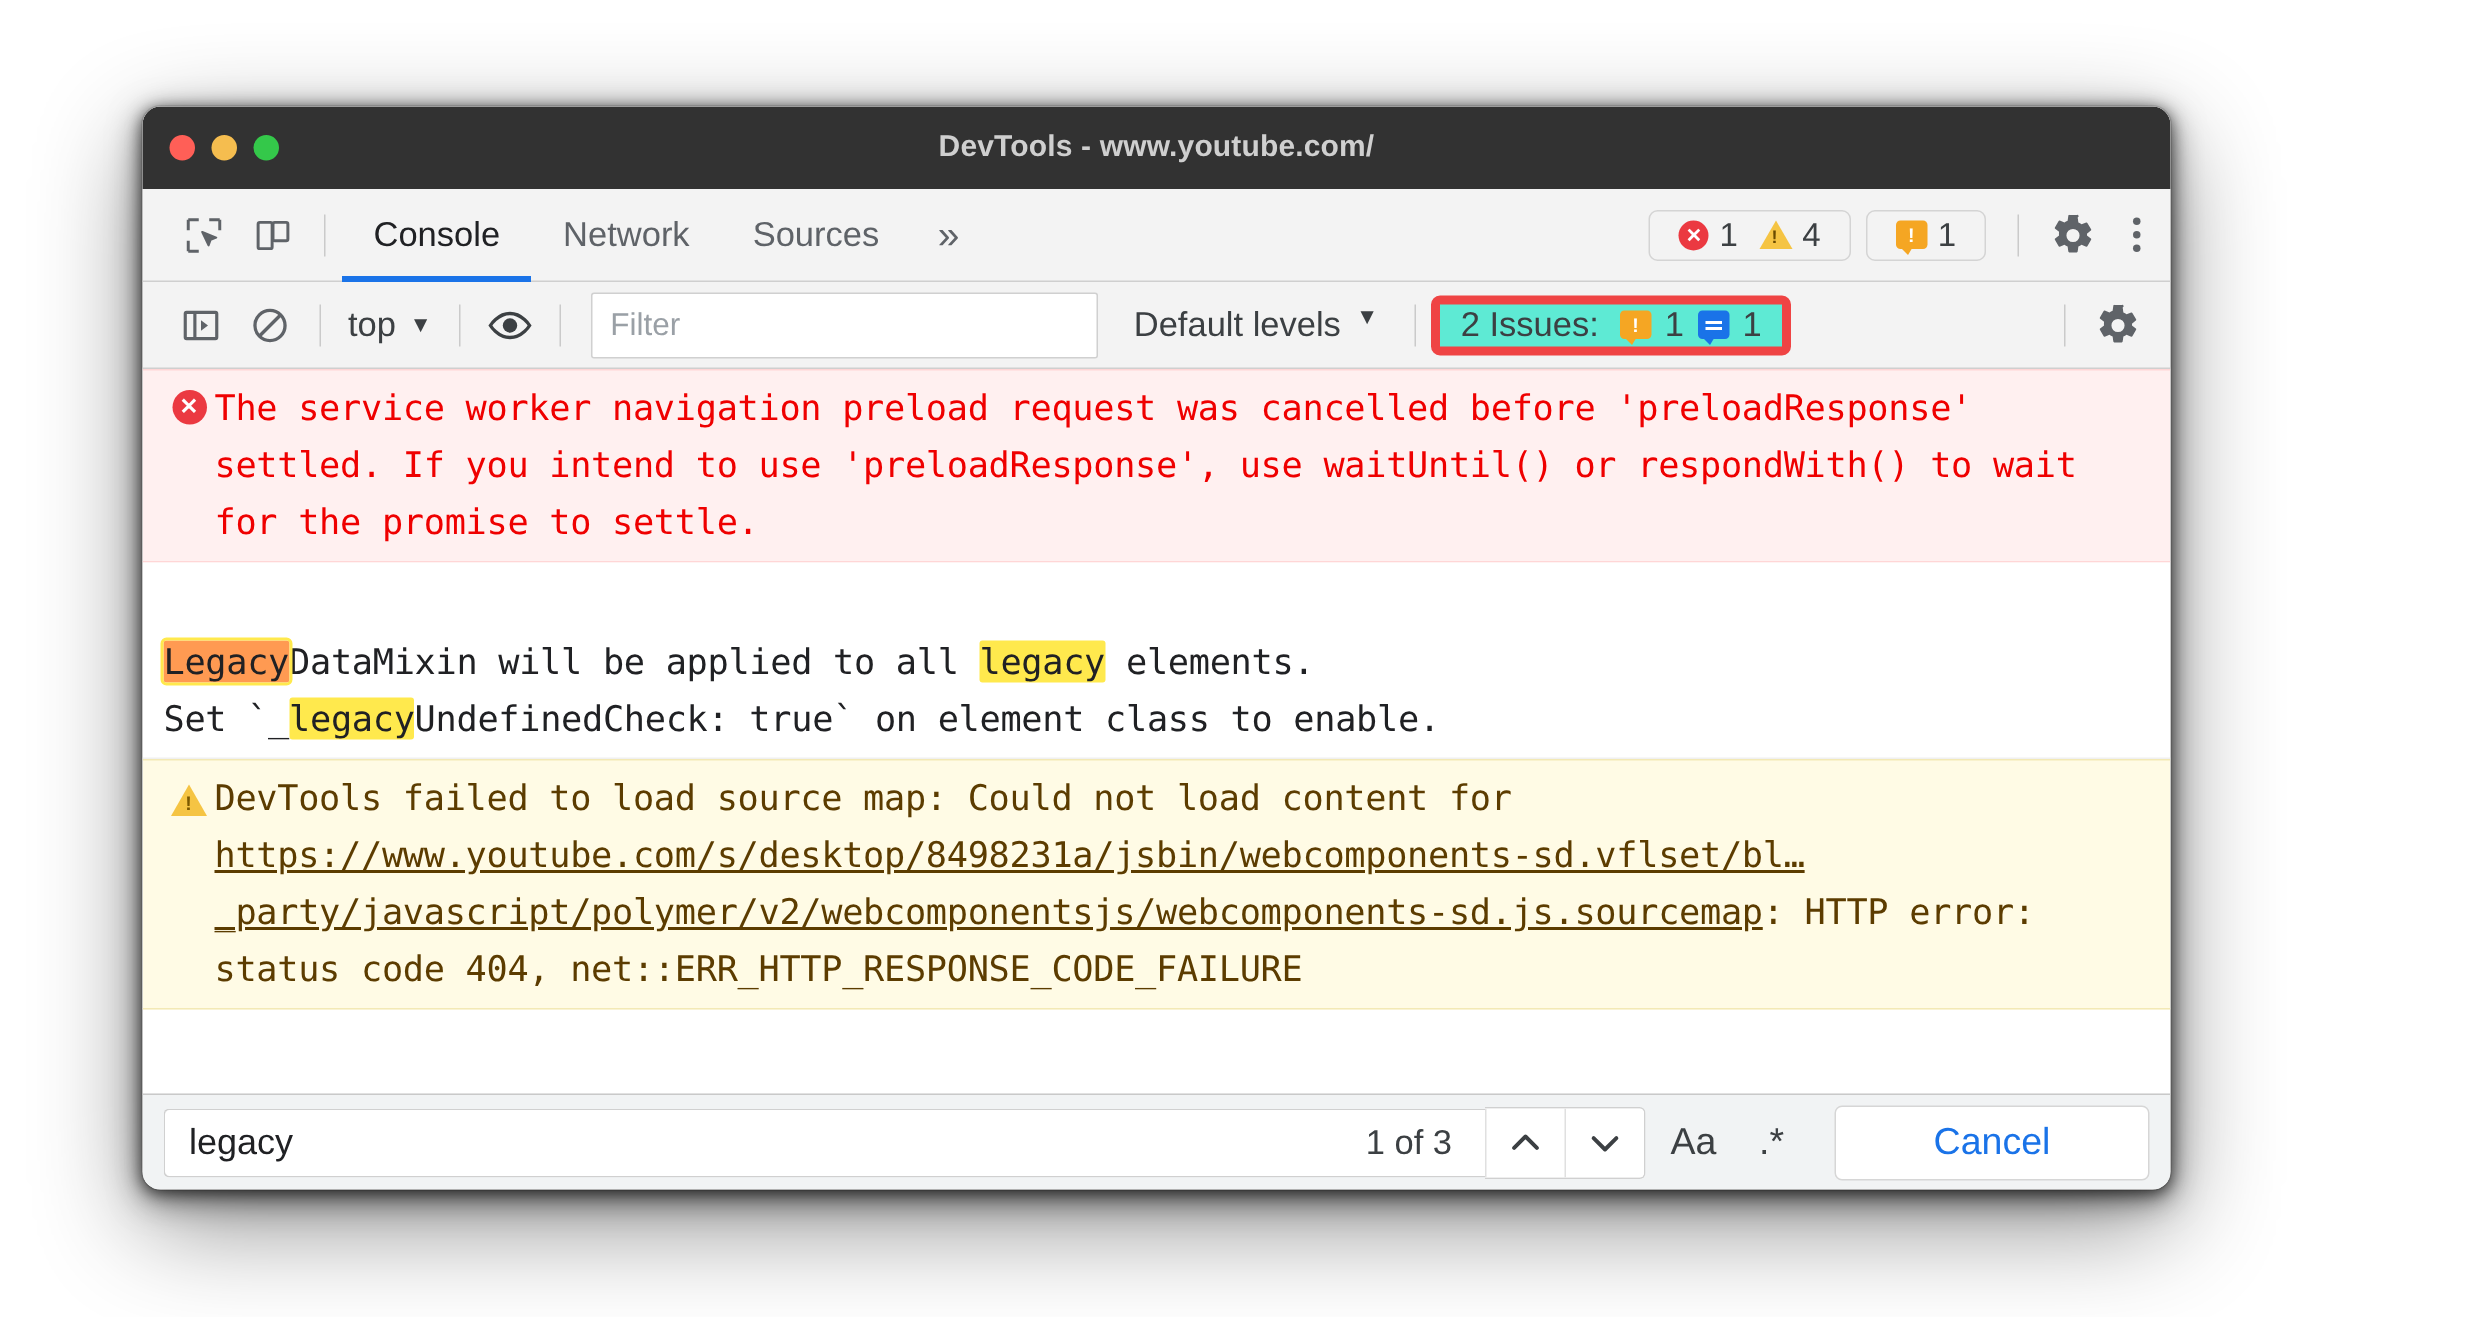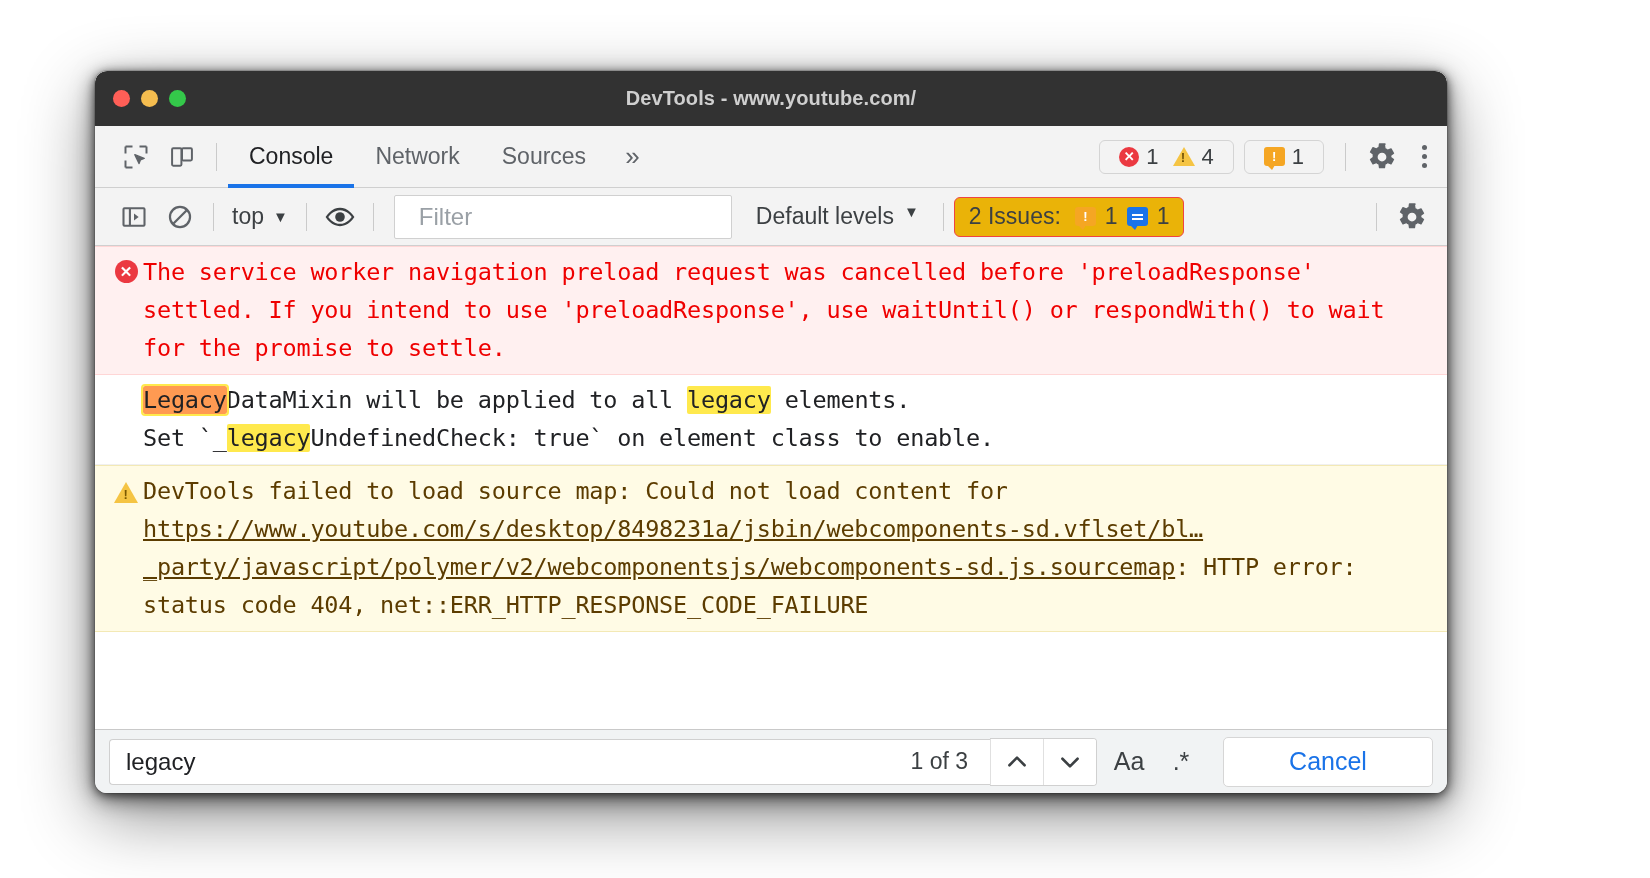--- a/index.html
+++ b/index.html
@@ -225,41 +225,41 @@
   }
   .caret { font-size: 15px; color: #3c4043; }
   .filter-input {
     flex: 0 0 auto;
     width: 338px;
     height: 44px;
     background: #fff;
     border: 1px solid #d0d0d0;
     border-radius: 2px;
     display: flex; align-items: center;
-    padding: 0 24px;
-    box-sizing: border-box;
-    font-size: 24px;
+    padding: 0 12px;
+    box-sizing: border-box;
+    font-size: 21px;
     color: #9aa0a6;
     margin: 0 10px;
   }
   .levels {
     display: flex; align-items: flex-start; gap: 10px;
     font-size: 23px; color: #3c4043;
     padding: 0 14px;
     white-space: nowrap;
   }
   .issues-pill {
     display: flex; align-items: center; gap: 9px;
-    border: 1px solid #ef4444;
+    border: 6px solid #ef4444;
     border-radius: 6px;
     height: 40px;
     padding: 0 14px;
     font-size: 23px;
     color: #3c4043;
-    background: #eab308;
+    background: #5eead4;
     white-space: nowrap;
     box-sizing: border-box;
   }
   .issues-pill .num { margin-right: 5px; }
 
   
   .console-body {
     flex: 1 1 auto;
     overflow: hidden;
     background: #ffffff;
@@ -274,20 +274,21 @@
   .msg-error {
     background: #fff0f0;
     border-bottom: 1px solid #ffd6d6;
     border-top: 1px solid #ffd6d6;
     color: #ef0000;
   }
   .msg-plain {
     background: #ffffff;
     border-bottom: 1px solid #f0f0f0;
     color: #202124;
+    flex-direction: column;
   }
   .msg-warn {
     background: #fffbe5;
     border-bottom: 1px solid #f3e9b5;
     border-top: 1px solid #f3e9b5;
     color: #5c3c00;
   }
   .msg-badge {
     flex: 0 0 34px;
     width: 34px;

